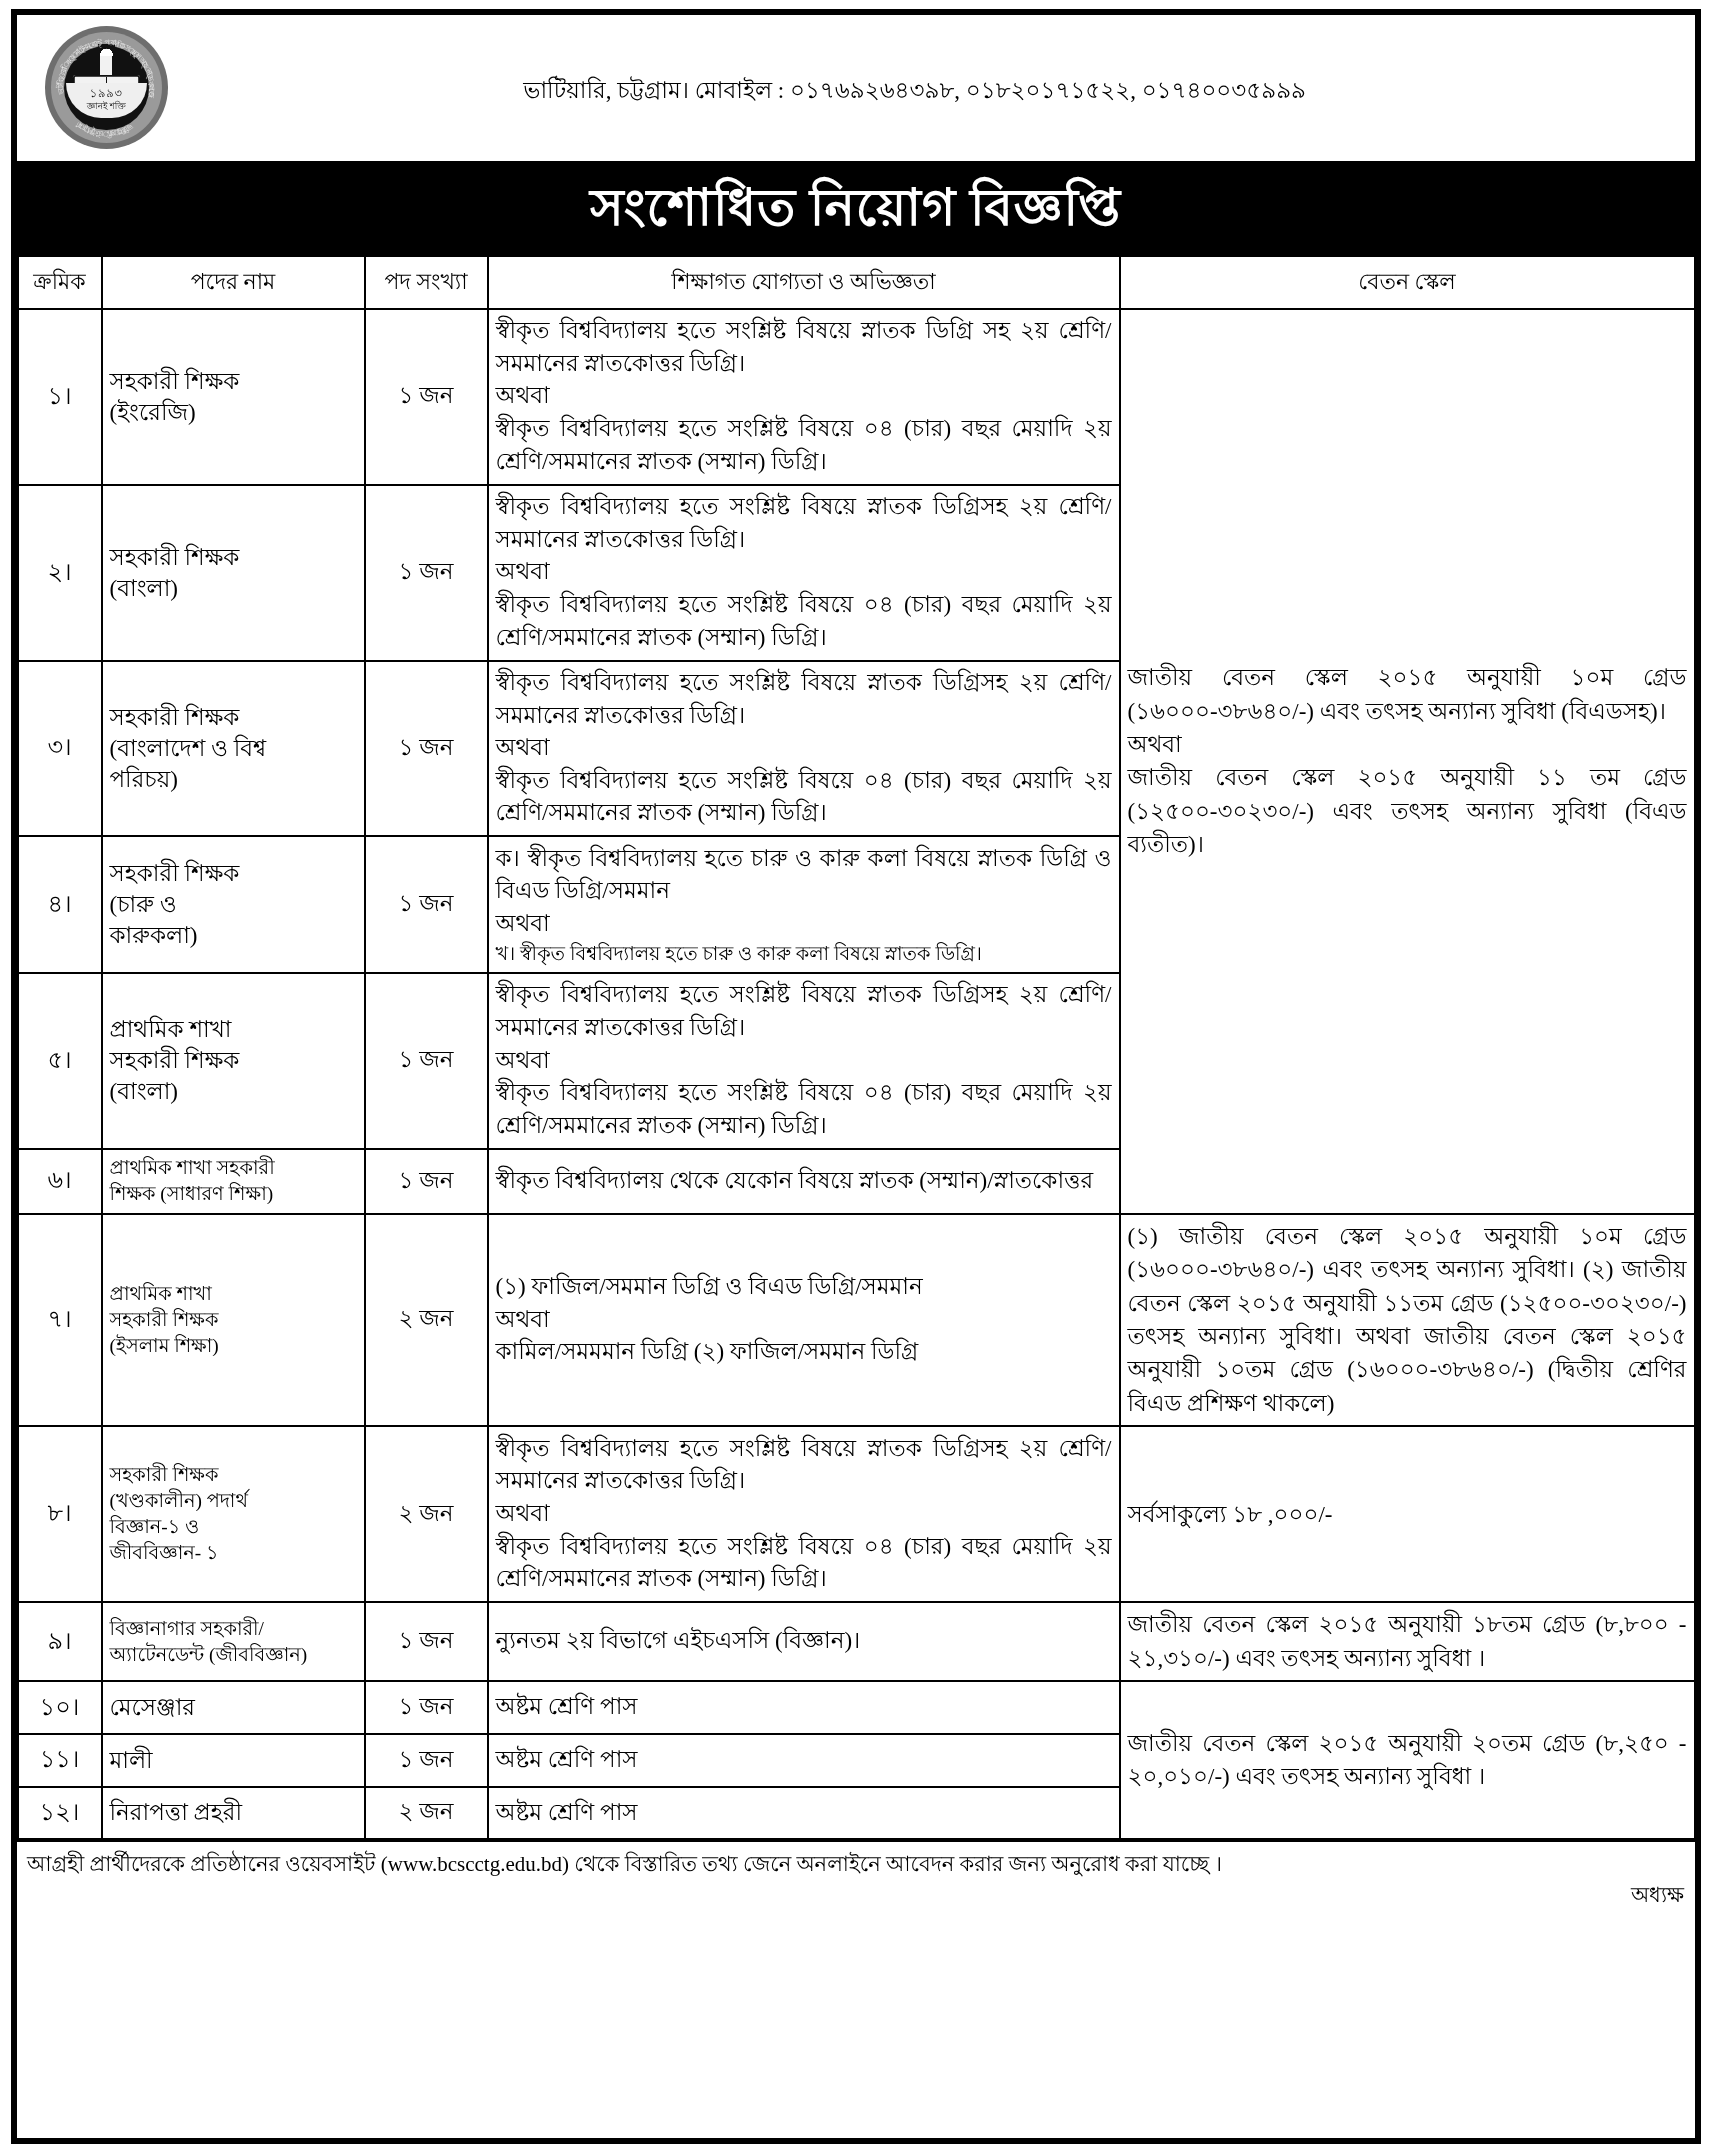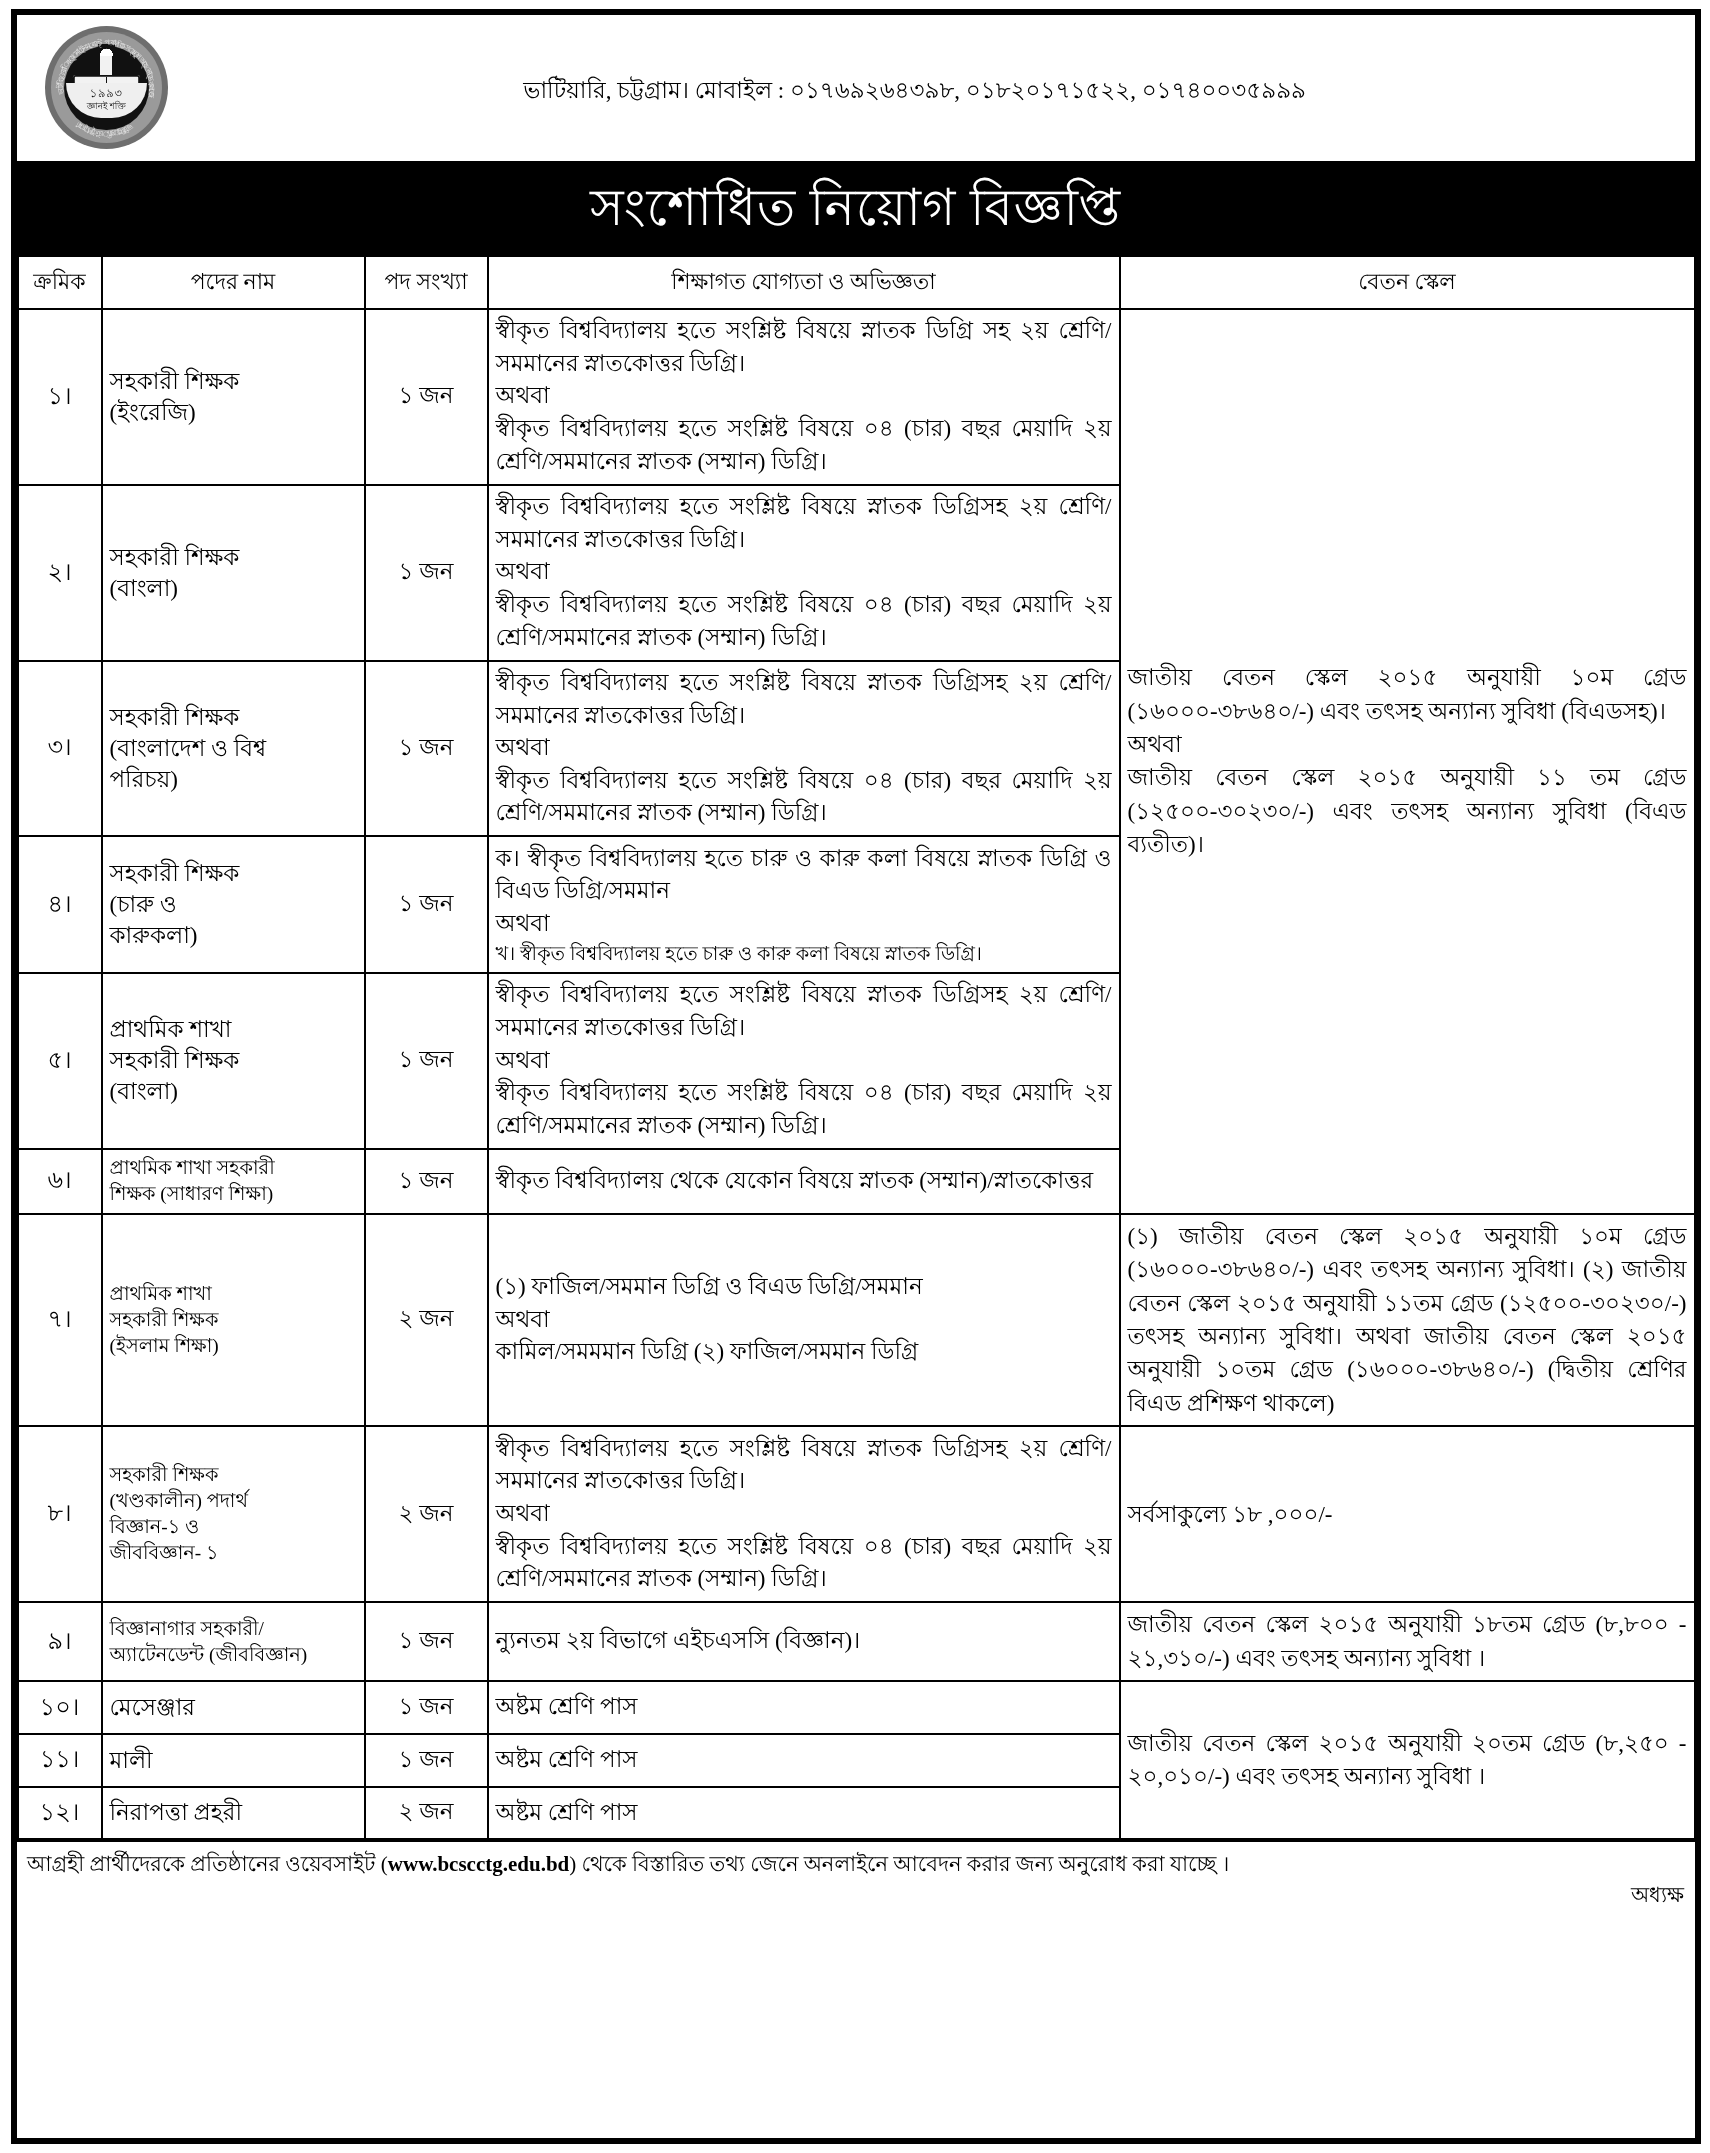--- a/index.html
+++ b/index.html
@@ -142,21 +142,21 @@
   }
 
   
   .banner{
     background:#000;
     color:#fff;
     text-align:center;
     height:84px;
     line-height:84px;
     font-size:51px;
-    font-weight:normal;
+    font-weight:bold;
     letter-spacing:0.9px;
     border-bottom:5.3px solid #000;
   }
 
   
   .intro{
     box-sizing:border-box;
     padding:8.8px 10.5px 7px 10.5px;
     font-size:21px;
     line-height:1.25;
@@ -206,21 +206,21 @@
 
   
   .footer{
     box-sizing:border-box;
     border-top:2.6px solid #000;
     padding:7px 10.5px 5.3px 10.5px;
     font-size:21px;
     line-height:1.45;
   }
   .footer .ln{display:block; white-space:nowrap;}
-  .site{ font-family:"Liberation Serif",serif; font-weight:bold;text-align:right; }
+  .site{ font-family:"Liberation Serif",serif; font-weight:normal;text-align:right; }
   .principal{ float:right; margin-left:28px;font-family:Liberation Serif, serif; }
 
   
   .watermark{
     position:absolute;
     left:0; right:0;
     top:930px;
     height:290px;
     pointer-events:none;
     z-index:5;

